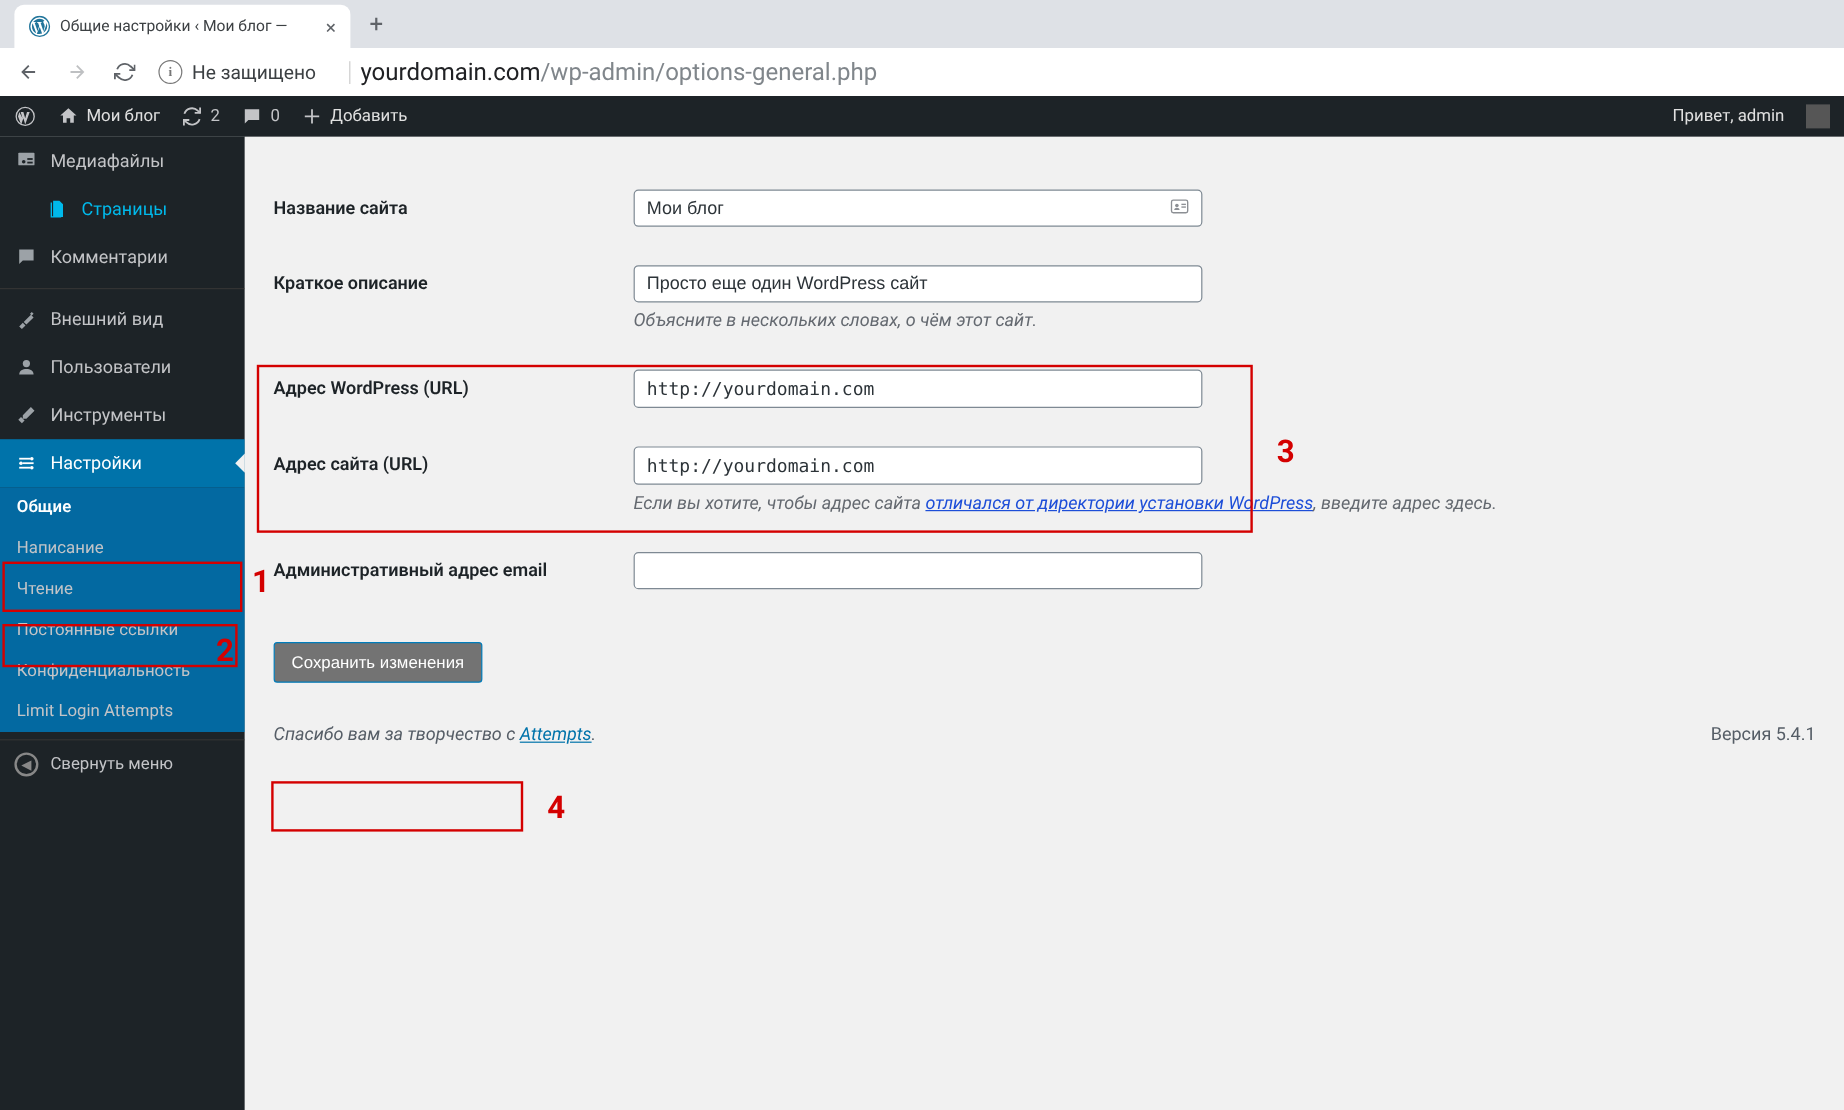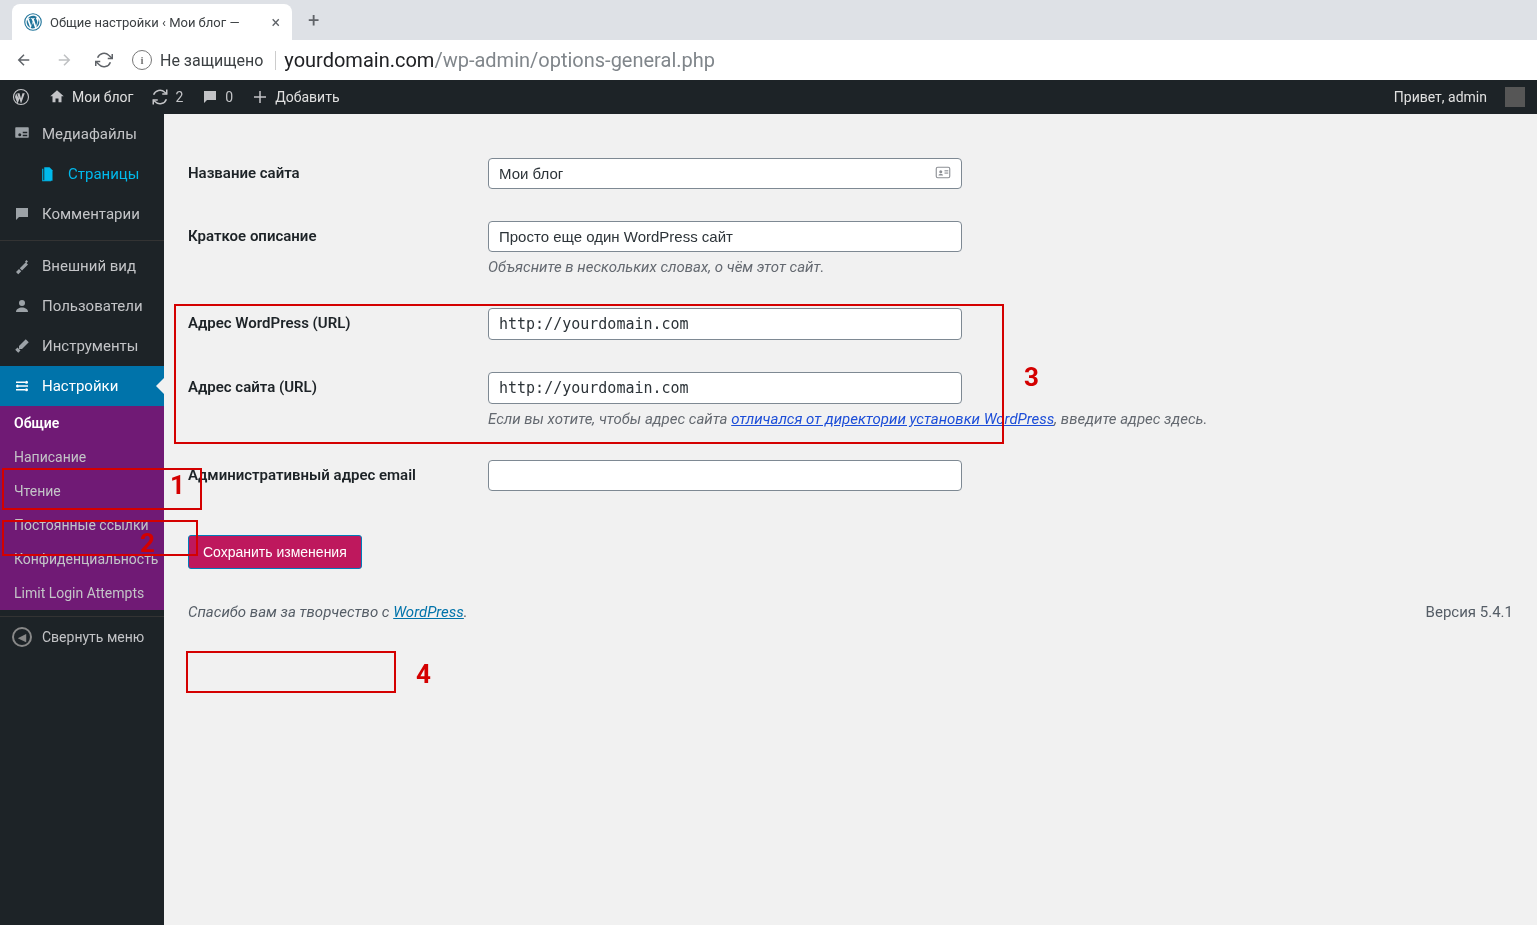--- a/index.html
+++ b/index.html
@@ -10,63 +10,63 @@
 .tab-bar { display: flex; align-items: center; height: 40px; padding-left: 12px; }
 .tab { display: flex; align-items: center; background: #fff; height: 36px; padding: 0 12px; border-radius: 8px 8px 0 0; min-width: 280px; gap: 8px; margin-top: 4px; }
 .tab .favicon { width: 18px; height: 18px; display: inline-flex; align-items: center; justify-content: center; }
 .tab-title { color: #3c4043; font-size: 13px; flex: 1; white-space: nowrap; overflow: hidden; text-overflow: ellipsis; }
 .tab-close { color: #5f6368; font-size: 16px; cursor: pointer; }
 .new-tab { color: #5f6368; font-size: 20px; margin-left: 16px; cursor: pointer; }
 .toolbar { display: flex; align-items: center; height: 40px; padding: 0 12px; background: #fff; gap: 16px; }
 .nav-btn { width: 24px; height: 24px; display: inline-flex; align-items: center; justify-content: center; color: #5f6368; cursor: pointer; }
 .url-bar { display: flex; align-items: center; flex: 1; gap: 8px; }
 .url-info-icon { width: 20px; height: 20px; border: 1.5px solid #777; border-radius: 50%; display: inline-flex; align-items: center; justify-content: center; font-size: 11px; color: #777; font-weight: bold; font-style: normal; font-family: serif; }
-.url-security { color: #3c4043; font-size: 16px; padding-right: 12px; border-right: 1px solid #ccc; }
+.url-security { color: #3c4043; font-size: 16px; padding-right: 28px; border-right: 1px solid #ccc; }
 .url-text { font-size: 20px; color: #80868b; }
 .url-text .domain { color: #202124; }
 
 
 .wp-adminbar { display: flex; align-items: center; height: 34px; background: #1d2327; color: #c3c4c7; padding: 0 12px; }
 .wp-adminbar-left { display: flex; align-items: center; gap: 18px; }
 .ab-item { display: flex; align-items: center; gap: 6px; color: #c3c4c7; font-size: 14px; cursor: pointer; }
 .ab-item.light { color: #e0e0e0; }
 .wp-adminbar-right { margin-left: auto; display: flex; align-items: center; gap: 18px; color: #e0e0e0; }
 .ab-avatar { width: 20px; height: 20px; background: #565656; display: inline-block; }
 
 
 .wrap { display: flex; min-height: calc(100vh - 114px); }
 
 
-.sidebar { width: 164px; background: #1d2327; color: #c3c4c7; flex-shrink: 0; }
+.sidebar { width: 204px; background: #1d2327; color: #c3c4c7; flex-shrink: 0; }
 .menu-item { display: flex; align-items: center; gap: 10px; padding: 10px 12px; color: #c3c4c7; cursor: pointer; font-size: 15px; }
 .menu-item .dashicon { width: 20px; height: 20px; display: inline-flex; align-items: center; justify-content: center; color: #9ca2a7; }
 .menu-item.current { background: #0073aa; color: #fff; position: relative; }
 .menu-item.current .dashicon { color: #fff; }
 .menu-item.current::after { content: ''; position: absolute; right: 0; top: 50%; transform: translateY(-50%); border: 8px solid transparent; border-right-color: #f1f1f1; }
 .menu-item.highlight-pages { color: #00b9eb; margin-left: 26px; }
 .menu-item.highlight-pages .dashicon { color: #00b9eb; }
 .menu-sep { height: 6px; border-top: 1px solid #333; margin: 6px 0 0; }
-.submenu { background: #701a75; }
+.submenu { background: #0369a1; }
 .submenu-item { padding: 9px 14px; color: #c3c4c7; cursor: pointer; font-size: 14px; }
 .submenu-item.current { color: #fff; font-weight: 600; }
 .collapse-item { display: flex; align-items: center; gap: 10px; padding: 10px 12px; color: #c3c4c7; cursor: pointer; font-size: 14px; border-top: 1px solid #333; margin-top: 6px; }
 .collapse-item .circ { width: 20px; height: 20px; border: 2px solid #888; border-radius: 50%; display: inline-flex; align-items: center; justify-content: center; font-size: 11px; color: #888; }
 
 
 .content { flex: 1; padding: 28px 24px 0; position: relative; background: #f1f1f1; }
 .form-table { width: 100%; border-collapse: collapse; }
 .form-table th { text-align: left; vertical-align: top; padding: 22px 12px 20px 0; width: 290px; font-weight: 600; color: #1d2327; font-size: 15px; }
 .form-table td { padding: 16px 10px; vertical-align: top; }
 .regular-text { width: 474px; padding: 6px 10px; font-size: 15px; border: 1px solid #7e8993; border-radius: 4px; background: #fff; color: #2c3338; }
 .regular-text.code { font-family: Consolas, Monaco, monospace; }
 .description { color: #646970; font-style: italic; margin-top: 6px; font-size: 15px; }
 .description a { color: #1d4ed8; }
 .input-wrap { position: relative; display: inline-block; }
 .input-suffix-icon { position: absolute; right: 10px; top: 50%; transform: translateY(-50%); color: #8c8f94; }
-.button-primary { background: #be185d; border: 1px solid #007cba; color: #fff; padding: 8px 14px; font-size: 14px; cursor: pointer; border-radius: 3px; }
+.button-primary { background: #737373; border: 1px solid #007cba; color: #fff; padding: 8px 14px; font-size: 14px; cursor: pointer; border-radius: 3px; }
 .save-row { margin: 28px 0 0; }
 
 
 .anno-box { position: absolute; border: 2px solid #d40000; pointer-events: none; z-index: 5; }
 .anno-num { position: absolute; color: #d40000; font-weight: 700; font-size: 26px; z-index: 6; }
 
 
 .footer { display: flex; justify-content: space-between; align-items: center; padding: 34px 0 12px; color: #555d66; font-style: italic; font-size: 15px; }
 .footer a { color: #0073aa; }
 .footer .ver { font-style: normal; }
@@ -300,18 +300,18 @@
       </tr>
     </tbody>
       </table>
 
     <div class="save-row">
       <button class="button-primary">Сохранить изменения</button>
     </div>
 
     <div class="footer">
       <span>
-        <span>Спасибо вам за творчество с </span><a href="#">WordPress</a><span>.</span>
+        <span>Спасибо вам за творчество с </span><a href="#">Attempts</a><span>.</span>
       </span>
       <span class="ver">Версия 5.4.1</span>
     </div>
   </div>
 </div>
 
 </body></html>

